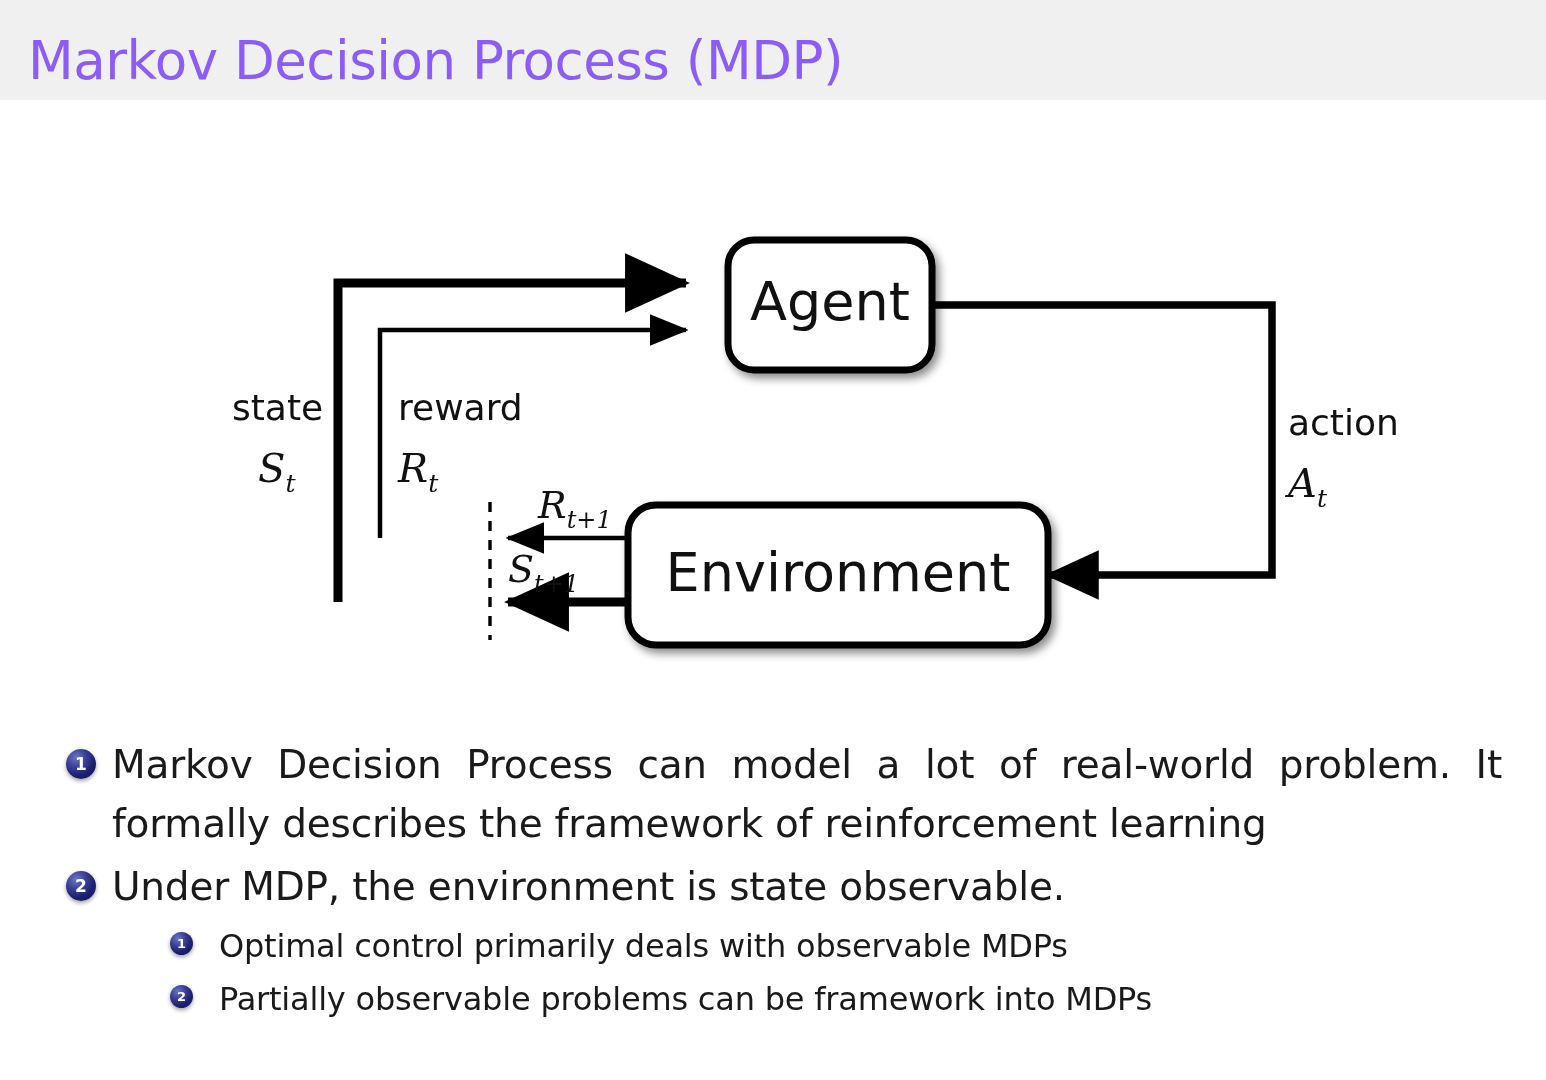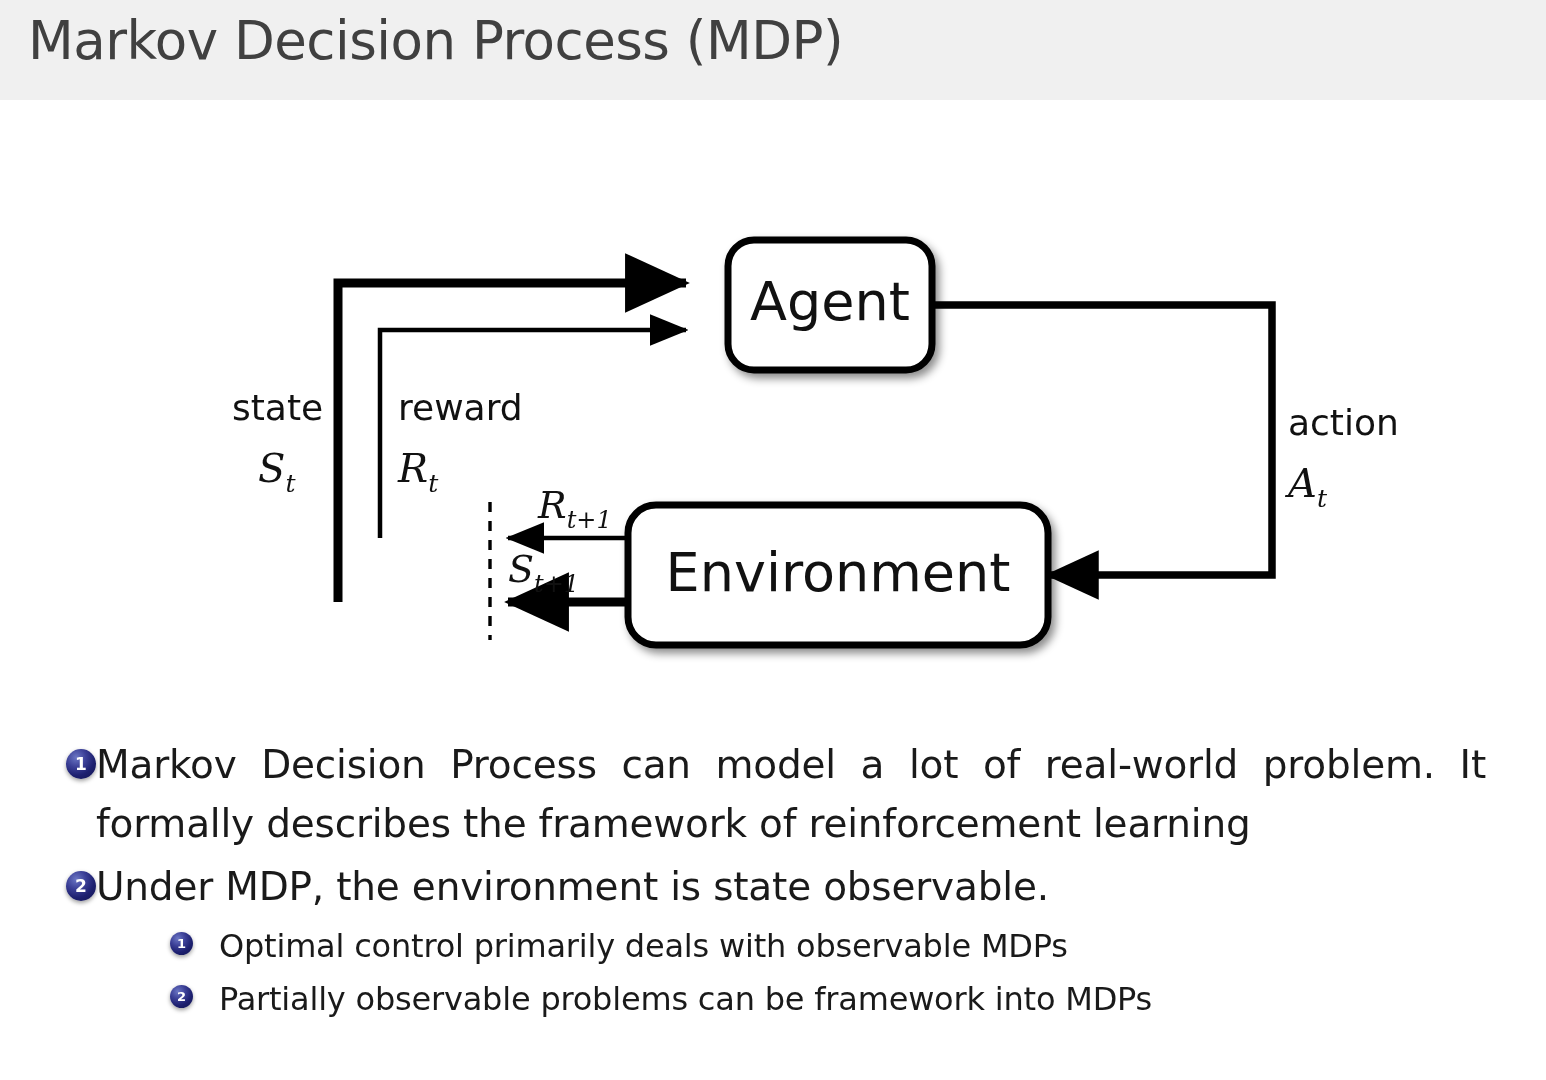--- a/index.html
+++ b/index.html
@@ -21,25 +21,25 @@
     position: absolute;
     left: 0;
     top: 0;
     width: 1546px;
     height: 100px;
     background: #f0f0f0;
   }
   #slide-title {
     position: absolute;
     left: 28px;
-    top: 10px;
+    top: 30px;
     font-size: 53px;
     line-height: 62px;
     letter-spacing: -0.5px;
-    color: #404040;
+    color: #8b5cf6;
     white-space: nowrap;
     font-family: "DejaVu Sans", sans-serif;
     font-weight: 400;
   }
 
   
   #diagram-area {
     position: absolute;
     left: 0;
     top: 100px;
@@ -93,20 +93,21 @@
     margin-top: 14px;
   }
   .badge-l2 {
     width: 23px;
     height: 23px;
     line-height: 23px;
     font-size: 13px;
     margin-top: 12px;
   }
   .bullet-text {
+    margin-left: 16px;
   }
   .text-l1 {
     font-size: 39px;
     line-height: 59px;
     letter-spacing: -0.2px;
     max-width: 1390px;
     text-align: justify;
     text-align-last: left;
     color: #1a1a1a;
   }

